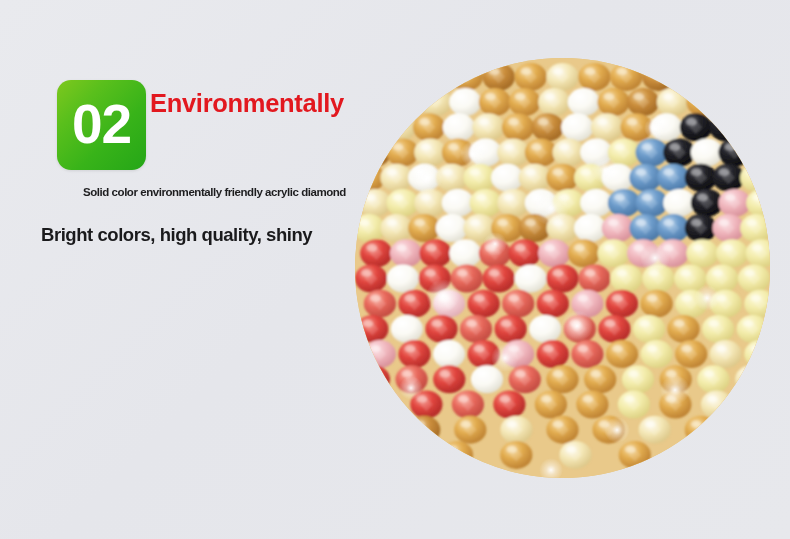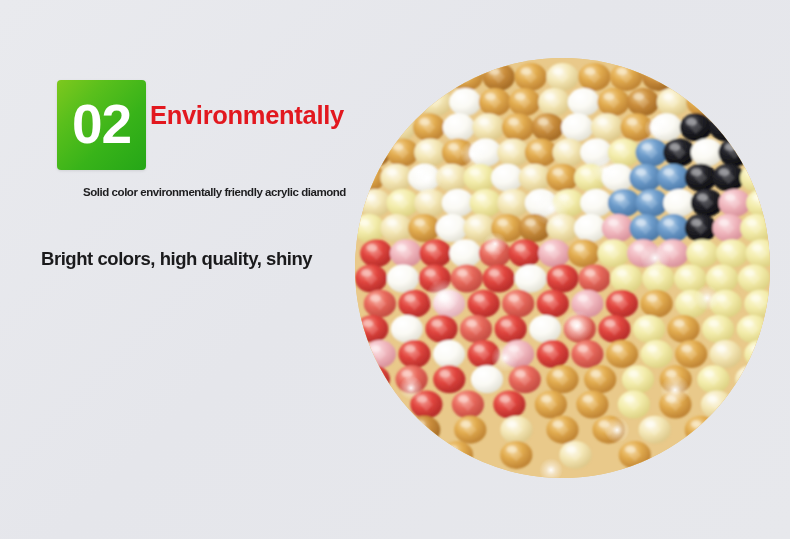--- a/index.html
+++ b/index.html
@@ -30,41 +30,41 @@
     width: 370px;
     height: 539px;
   }
 
   #step-badge {
     position: absolute;
     left: 57px;
     top: 80px;
     width: 89px;
     height: 90px;
-    border-radius: 4px;
+    border-radius: 14px;
     background: linear-gradient(135deg, #7ec81e 0%, #59bf1c 28%, #38b319 62%, #25a617 100%);
     box-shadow: 0 1px 3px rgba(0,0,0,0.10);
     display: flex;
     align-items: center;
     justify-content: center;
   }
   #step-badge-number {
     color: #ffffff;
     font-size: 55px;
     font-weight: bold;
     letter-spacing: -1px;
     line-height: 1;
     font-family: "Liberation Sans", sans-serif;
     transform: translateY(-1px);
   }
 
   #headline {
     position: absolute;
     left: 150px;
-    top: 100px;
+    top: 88px;
     width: 215px;
     color: #e2181f;
     font-size: 25.5px;
     font-weight: bold;
     line-height: 1.22;
     letter-spacing: -0.3px;
     font-family: "Liberation Sans", sans-serif;
   }
   #headline .hl-line {
     display: block;
@@ -86,21 +86,20 @@
   #tagline {
     position: absolute;
     left: 41px;
     top: 224px;
     color: #1a1a1c;
     font-size: 18.5px;
     font-weight: bold;
     letter-spacing: -0.45px;
     white-space: nowrap;
     font-family: "Liberation Sans", sans-serif;
-    margin-top: 24px;
   }
 
   
   #bead-photo {
     position: absolute;
     left: 355px;
     top: 58px;
     width: 415px;
     height: 420px;
     border-radius: 50%;

